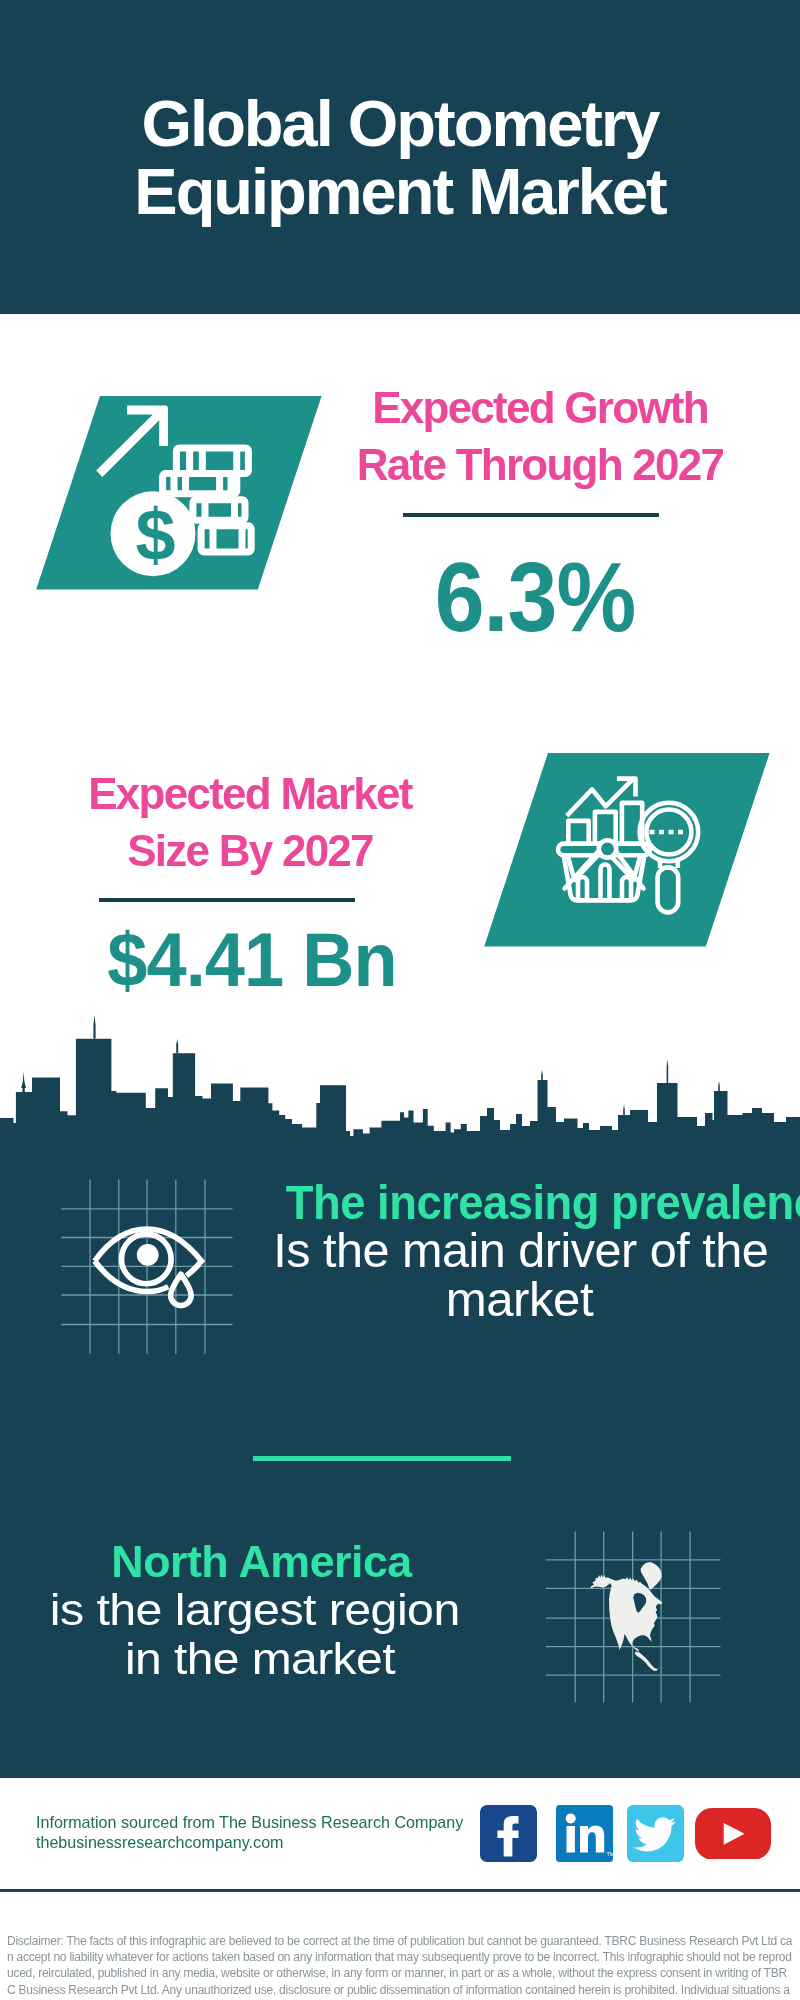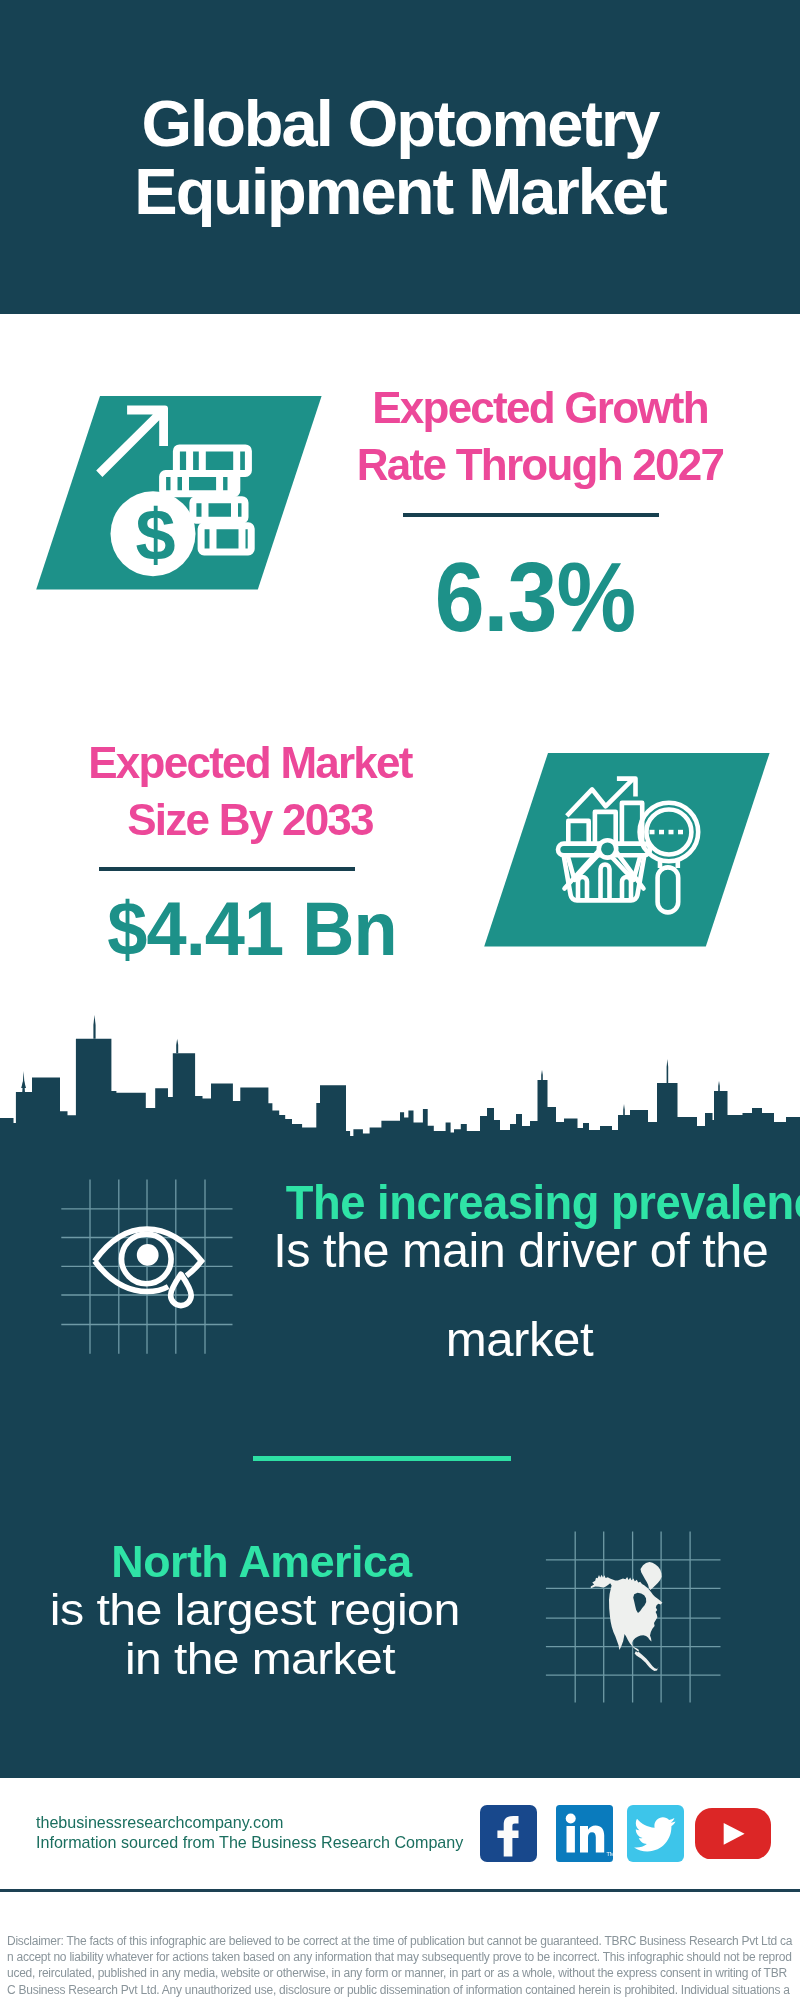--- a/index.html
+++ b/index.html
@@ -98,23 +98,23 @@
       </g>
       <g fill="#fff">
         <rect x="99.5" y="60.8" width="5" height="4.5"></rect>
           <rect x="109" y="60.8" width="5" height="4.5"></rect>
         <rect x="118.5" y="60.8" width="5" height="4.5"></rect>
           <rect x="128" y="60.8" width="5" height="4.5"></rect>
       </g>
     </g>
   </svg>
 
-  <div class="stat" style="left:40px;top:734px;width:420px;">
+  <div class="stat" style="left:40px;top:765px;width:420px;">
     <div class="stat-label">Expected Market</div>
-    <div class="stat-label">Size By 2033</div>
+    <div class="stat-label">Size By 2027</div>
     <div class="stat-rule" style="position:absolute;left:59px;top:133px;width:256px;height:4px;"></div>
     <div class="stat-val" style="position:absolute;left:2px;top:155px;width:420px;font-size:76px;line-height:80px;transform:scaleX(0.95);">$4.41 Bn</div>
   </div>
 
   <div class="dark"></div>
   <svg class="skyline" viewBox="0 1000 800 160">
     <g fill="#174253">
       <path id="sky" d="M 0 1152 L 0 1118 L 13.5 1118 L 13.5 1123 L 15.9 1123 L 15.9 1092 L 32 1092 L 32 1077.5 L 60 1077.5 L 60 1111.3 L 67.5 1111.3 L 67.5 1115.3 L 75.9 1115.3 L 75.9 1038.7 L 111.4 1038.7 L 111.4 1091 L 116.4 1091 L 116.4 1092.7 L 145.8 1092.7 L 145.8 1107.9 L 155.2 1107.9 L 155.2 1088.3 L 168 1088.3 L 168 1097 L 172.8 1097 L 172.8 1053.2 L 195.1 1053.2 L 195.1 1096 L 202.5 1096 L 202.5 1098.4 L 211 1098.4 L 211 1083.6 L 232.9 1083.6 L 232.9 1101.1 L 240.3 1101.1 L 240.3 1087.6 L 268.4 1087.6 L 268.4 1103.2 L 272.4 1103.2 L 272.4 1110.6 L 279.2 1110.6 L 279.2 1115 L 285.2 1115 L 285.2 1119.1 L 292 1119.1 L 292 1124.1 L 302.1 1124.1 L 302.1 1127.5 L 316.3 1127.5 L 316.3 1103 L 320 1103 L 320 1085.3 L 346 1085.3 L 346 1130.9 L 350.1 1130.9 L 350.1 1135.9 L 353.4 1135.9 L 353.4 1129.2 L 362.9 1129.2 L 362.9 1133.6 L 369.6 1133.6 L 369.6 1127.5 L 381.4 1127.5 L 381.4 1120.7 L 400 1120.7 L 400 1112.3 L 404.1 1112.3 L 404.1 1117.4 L 408.4 1117.4 L 408.4 1110.6 L 413.5 1110.6 L 413.5 1122.4 L 422.9 1122.4 L 422.9 1108.9 L 427.7 1108.9 L 427.7 1125.8 L 433.8 1125.8 L 433.8 1130.9 L 445.6 1130.9 L 445.6 1122.4 L 450.6 1122.4 L 450.6 1132.6 L 454 1132.6 L 454 1129.2 L 460.8 1129.2 L 460.8 1124.1 L 466.8 1124.1 L 466.8 1131 L 480 1131 L 480 1116 L 487 1116 L 487 1108 L 494 1108 L 494 1120 L 500 1120 L 500 1130 L 510 1130 L 510 1124 L 516 1124 L 516 1114 L 522 1114 L 522 1126 L 530 1126 L 530 1121 L 537.5 1121 L 537.5 1080 L 547.5 1080 L 547.5 1107 L 556 1107 L 556 1122 L 564 1122 L 564 1118.5 L 577.5 1118.5 L 577.5 1128 L 583 1128 L 583 1123 L 589 1123 L 589 1130 L 600 1130 L 600 1126 L 612 1126 L 612 1130 L 618 1130 L 618 1115 L 630 1115 L 630 1110 L 648 1110 L 648 1122 L 657 1122 L 657 1083 L 677.5 1083 L 677.5 1117 L 697 1117 L 697 1126 L 705 1126 L 705 1113 L 712.5 1113 L 712.5 1120 L 714 1120 L 714 1091 L 727.5 1091 L 727.5 1115 L 742.5 1115 L 742.5 1113 L 752 1113 L 752 1108 L 762 1108 L 762 1113 L 774 1113 L 774 1122 L 786 1122 L 786 1117 L 800 1117 L 800 1152 Z"></path>
       <path d="M22.2 1093 L23.6 1071 L25 1093 Z"></path>
       <path d="M21.2 1088 L23.6 1079 L26 1088 Z"></path>
@@ -139,21 +139,21 @@
       <circle cx="91.3" cy="83.9" r="24.8"></circle>
       <path d="M125.9 99.2 C131.8 107.8 136.2 115 136.2 120.3 C136.2 126 131.5 130.6 125.9 130.6
                C120.3 130.6 115.6 126 115.6 120.3 C115.6 115 120 107.8 125.9 99.2 Z" stroke-linejoin="round"></path>
     </g>
     <circle cx="92.7" cy="79.9" r="10.9" fill="#fff"></circle>
   </svg>
 
   <div class="blk" style="left:270px;top:1178px;width:500px;font-size:49px;line-height:48.4px;">
     <div class="ln bold"><span style="transform:scaleX(0.9244);position:relative;left:-7.4px;">The increasing prevalence</span></div>
     <div class="ln"><span style="transform:scaleX(0.9914);position:relative;left:0.4px;">Is the main driver of the</span></div>
-    <div class="ln"><span style="transform:scaleX(1.0041);position:relative;left:-1.1px;margin-top:40px;">market</span></div>
+    <div class="ln"><span style="transform:scaleX(1.0041);position:relative;left:-1.1px;">market</span></div>
   </div>
 
   <div class="sep" style="left:253px;top:1456px;width:258px;height:5px;"></div>
 
   <div class="blk" style="left:24px;top:1538px;width:460px;font-size:44px;line-height:48.4px;">
     <div class="ln bold"><span style="transform:scaleX(1.018);position:relative;left:7.1px;">North America</span></div>
     <div class="ln"><span style="transform:scaleX(1.0976);position:relative;left:1.2px;">is the largest region</span></div>
     <div class="ln"><span style="transform:scaleX(1.0894);position:relative;left:6.2px;">in the market</span></div>
   </div>
 
@@ -170,22 +170,22 @@
 
       <path d="M 13.6 25.3 L 15.0 22.0 L 16.2 24.4 L 17.6 21.8 L 19.0 24.6 L 20.4 22.2 L 21.6 25.0 L 23.8 24.2 L 26.0 25.4 L 28.6 26.6 L 31.2 27.4 L 33.8 27.4 L 36.4 26.4 L 39.0 25.6 L 41.4 26.2 L 43.2 24.0 L 44.6 27.0 L 46.2 24.6 L 47.6 27.2 L 49.4 25.6 L 50.8 28.2 L 52.8 26.8 L 54.2 29.6 L 56.2 28.8 L 58.0 31.0 L 60.2 32.2 L 62.6 34.2 L 65.0 36.6 L 67.2 39.2 L 69.0 41.8 L 71.0 43.8 L 73.4 45.6 L 76.0 47.6 L 78.4 49.8 L 76.6 51.4 L 74.4 50.8 L 72.6 52.2 L 71.8 54.6 L 73.2 57.0 L 71.6 59.0 L 72.8 61.4 L 73.4 64.2 L 71.8 67.0 L 70.0 70.0 L 70.6 73.0 L 68.4 75.8 L 66.8 79.0 L 66.0 82.4 L 67.0 85.2 L 67.5 88.6 L 65.8 87.0 L 64.0 84.4 L 62.0 83.0 L 59.4 82.2 L 56.6 82.4 L 54.0 83.4 L 51.4 85.0 L 49.2 87.2 L 47.8 90.0 L 48.6 92.8 L 50.6 94.6 L 53.0 95.6 L 55.0 97.0 L 54.0 99.4 L 51.8 98.2 L 50.6 100.6 L 52.4 102.6 L 54.6 104.0 L 57.0 105.6 L 59.2 107.4 L 61.4 109.6 L 63.4 112.0 L 65.6 114.4 L 68.0 116.6 L 70.4 118.0 L 73.0 117.6 L 74.6 113.5 L 73.2 116.0 L 70.8 115.2 L 68.6 113.2 L 66.4 110.6 L 64.4 108.0 L 62.2 105.6 L 60.0 103.4 L 57.8 101.4 L 55.4 99.6 L 53.0 97.6 L 50.4 95.4 L 48.0 93.0 L 45.8 90.2 L 44.0 87.2 L 42.4 84.0 L 40.6 81.0 L 39.2 88.0 L 37.4 93.0 L 35.4 96.9 L 34.6 92.6 L 33.0 88.0 L 31.4 83.6 L 29.4 79.0 L 27.8 74.0 L 26.6 68.4 L 25.8 62.0 L 25.2 55.4 L 25.0 47.0 L 25.6 41.0 L 26.8 35.8 L 27.6 32.4 L 26.2 30.2 L 24.0 32.0 L 21.4 33.7 L 18.8 34.6 L 15.0 33.7 L 11.2 33.5 L 6.8 35.3 L 6.8 33.4 L 10.1 31.5 L 8.3 29.5 L 11.2 27.7 L 12.0 24.8 Z"></path>
 
       <path fill="#174253" d="M50.2 41.3 L53.6 39.8 L57.2 40.4 L60.2 42.2 L62.0 45.2 L62.2 49.0
         L60.6 52.2 L58.2 55.0 L56.2 58.0 L54.0 60.0 L52.2 57.0 L51.2 53.0 L50.2 48.4
         L49.2 44.6 Z"></path>
     </g>
   </svg>
 
   <div class="src" style="left:36px;top:1812px;font-size:16.1px;line-height:20px;">
+    <div>Information sourced from The Business Research Company</div>
     <div>thebusinessresearchcompany.com</div>
-    <div>Information sourced from The Business Research Company</div>
   </div>
 
   <div class="social" style="left:0;top:1800px;width:800px;height:70px;">
     <svg class="sq" style="left:480px;top:4.8px;width:57px;height:57px;" viewBox="0 0 57 57">
       <rect width="57" height="57" rx="7" fill="#18488c"></rect>
       <path d="M38.5 33 H32.4 V51.6 H23.7 V33 H17.4 V25.4 H23.7 V19.6 C23.7 13.7 26.3 10.9 33.3 10.9
                H38.5 V18.5 H34.9 C33.0 18.5 32.4 19.3 32.4 21.1 V25.4 H38.5 Z" fill="#fbfbfb"></path>
     </svg>
     <svg class="sq" style="left:556px;top:4.8px;width:57px;height:57px;" viewBox="0 0 57 57">
       <rect width="57" height="57" rx="3.5" fill="#0a7bbd"></rect>

